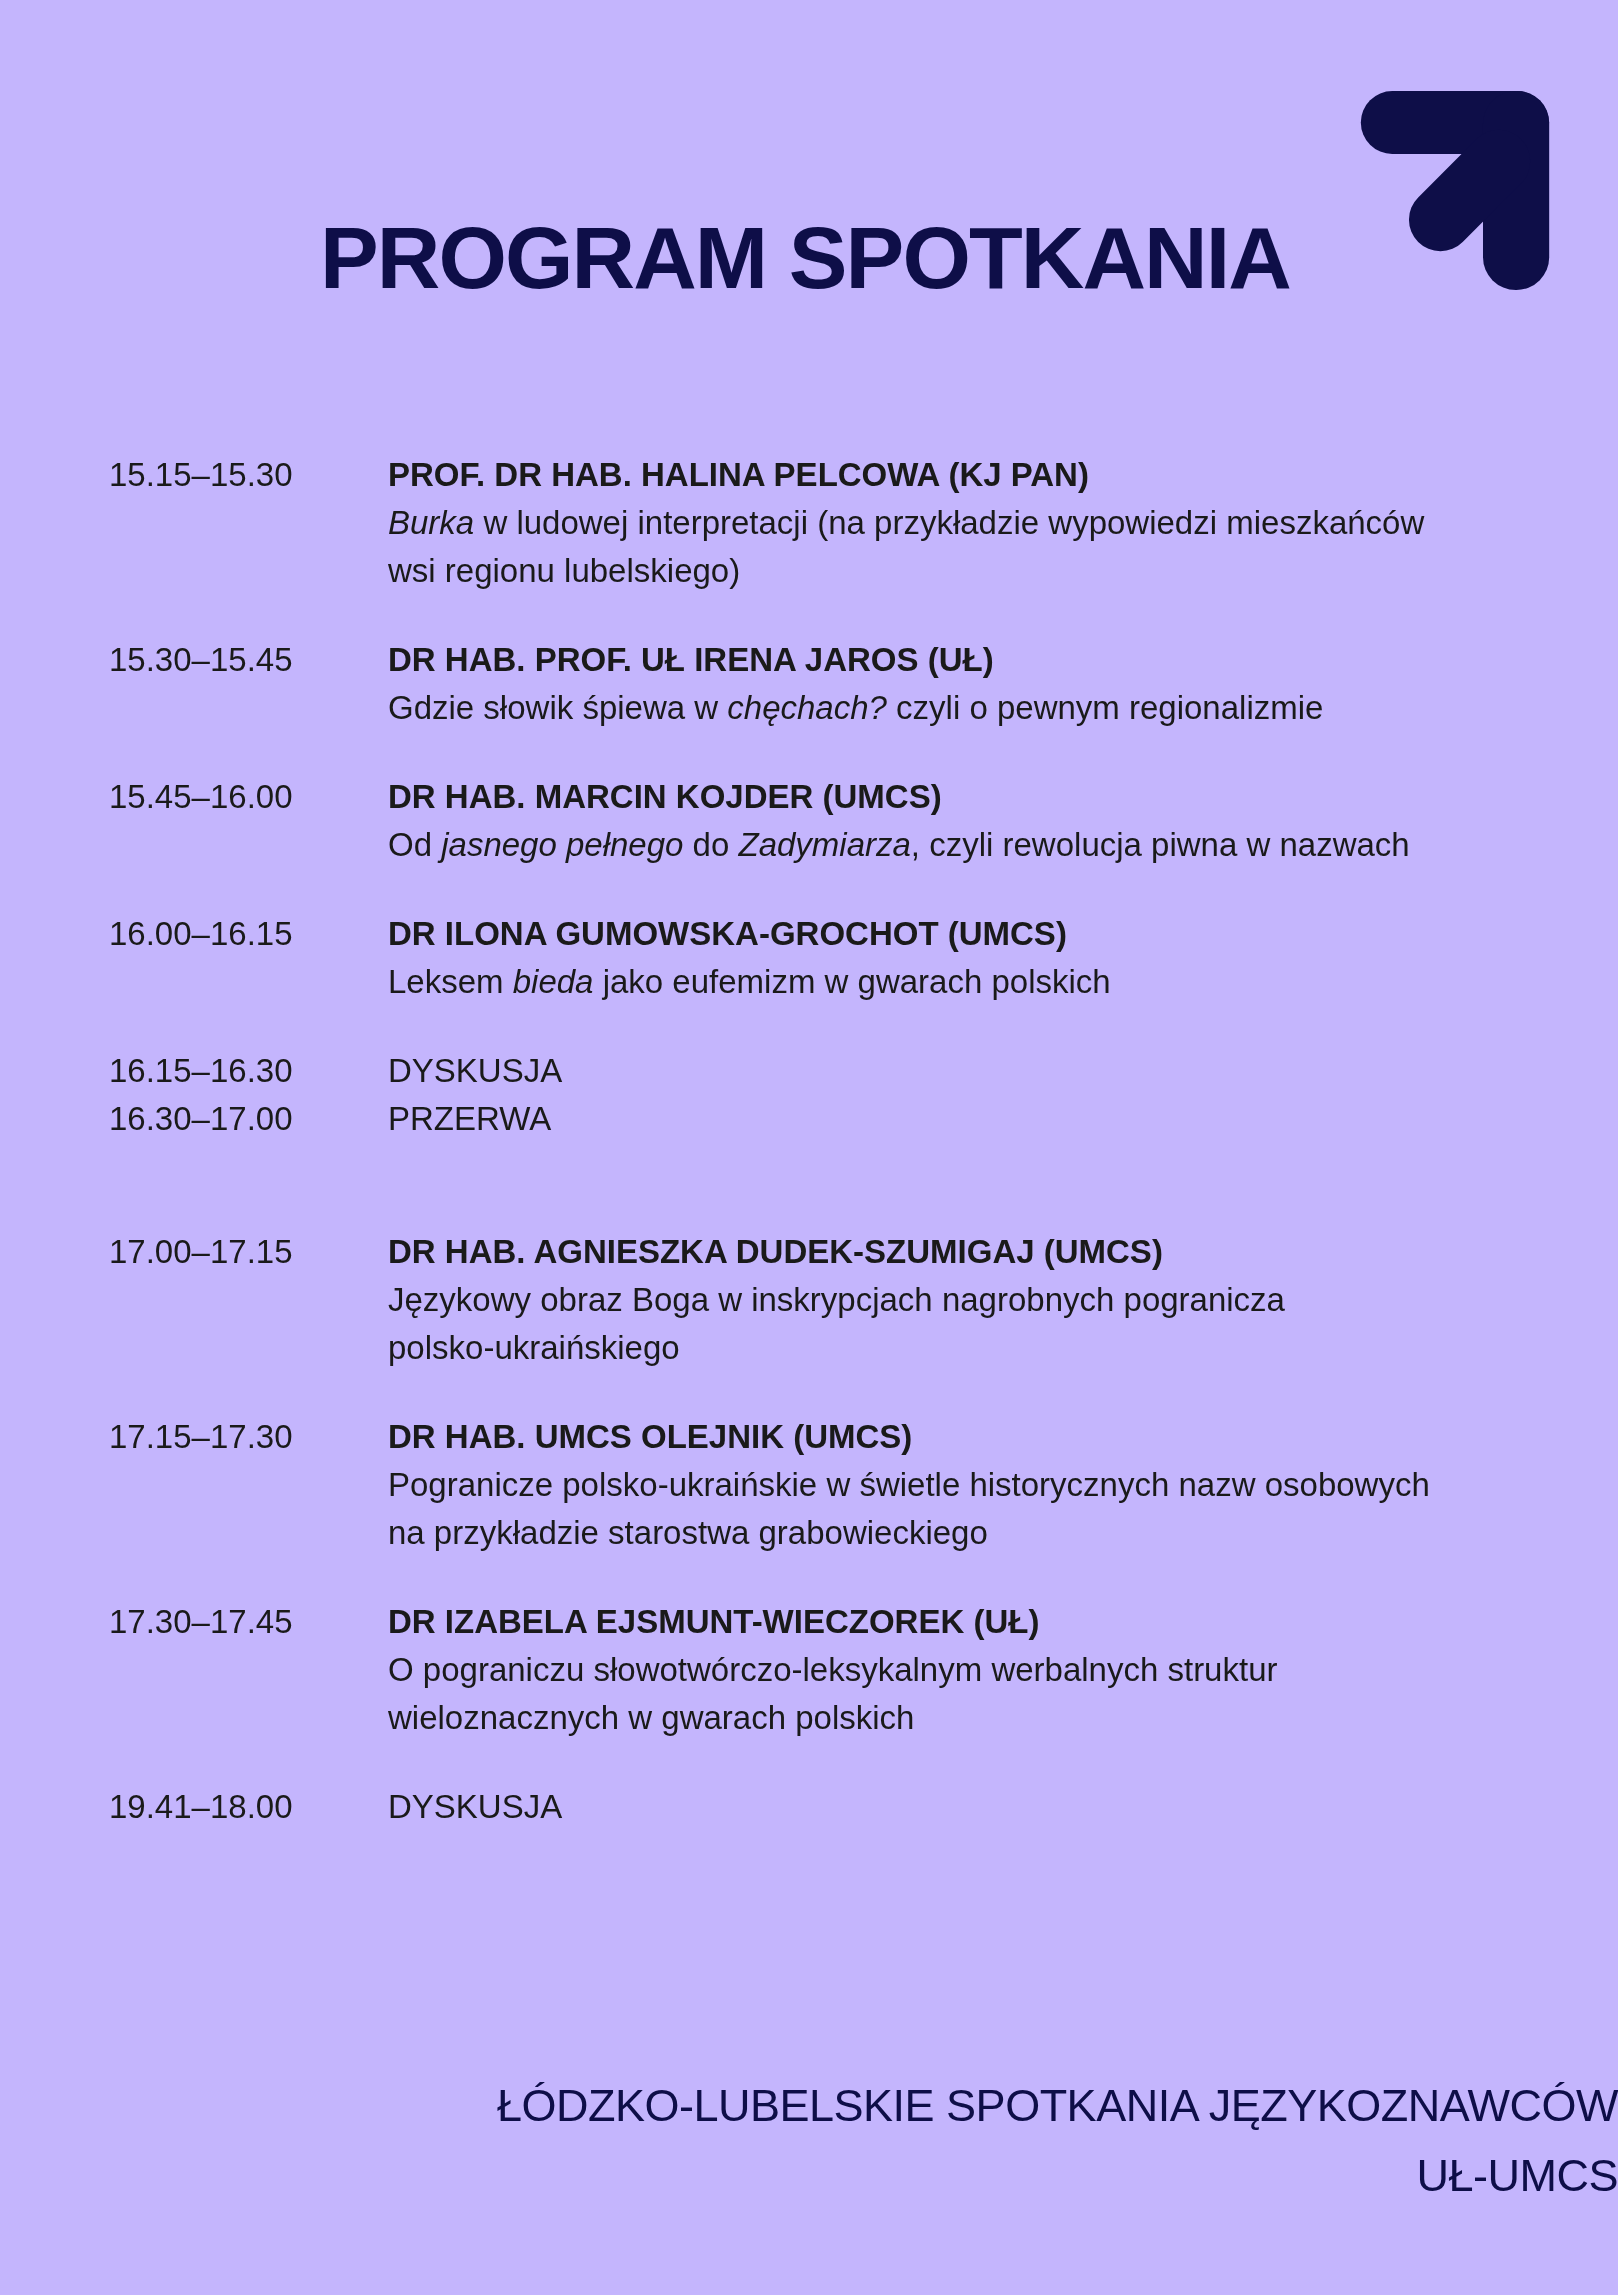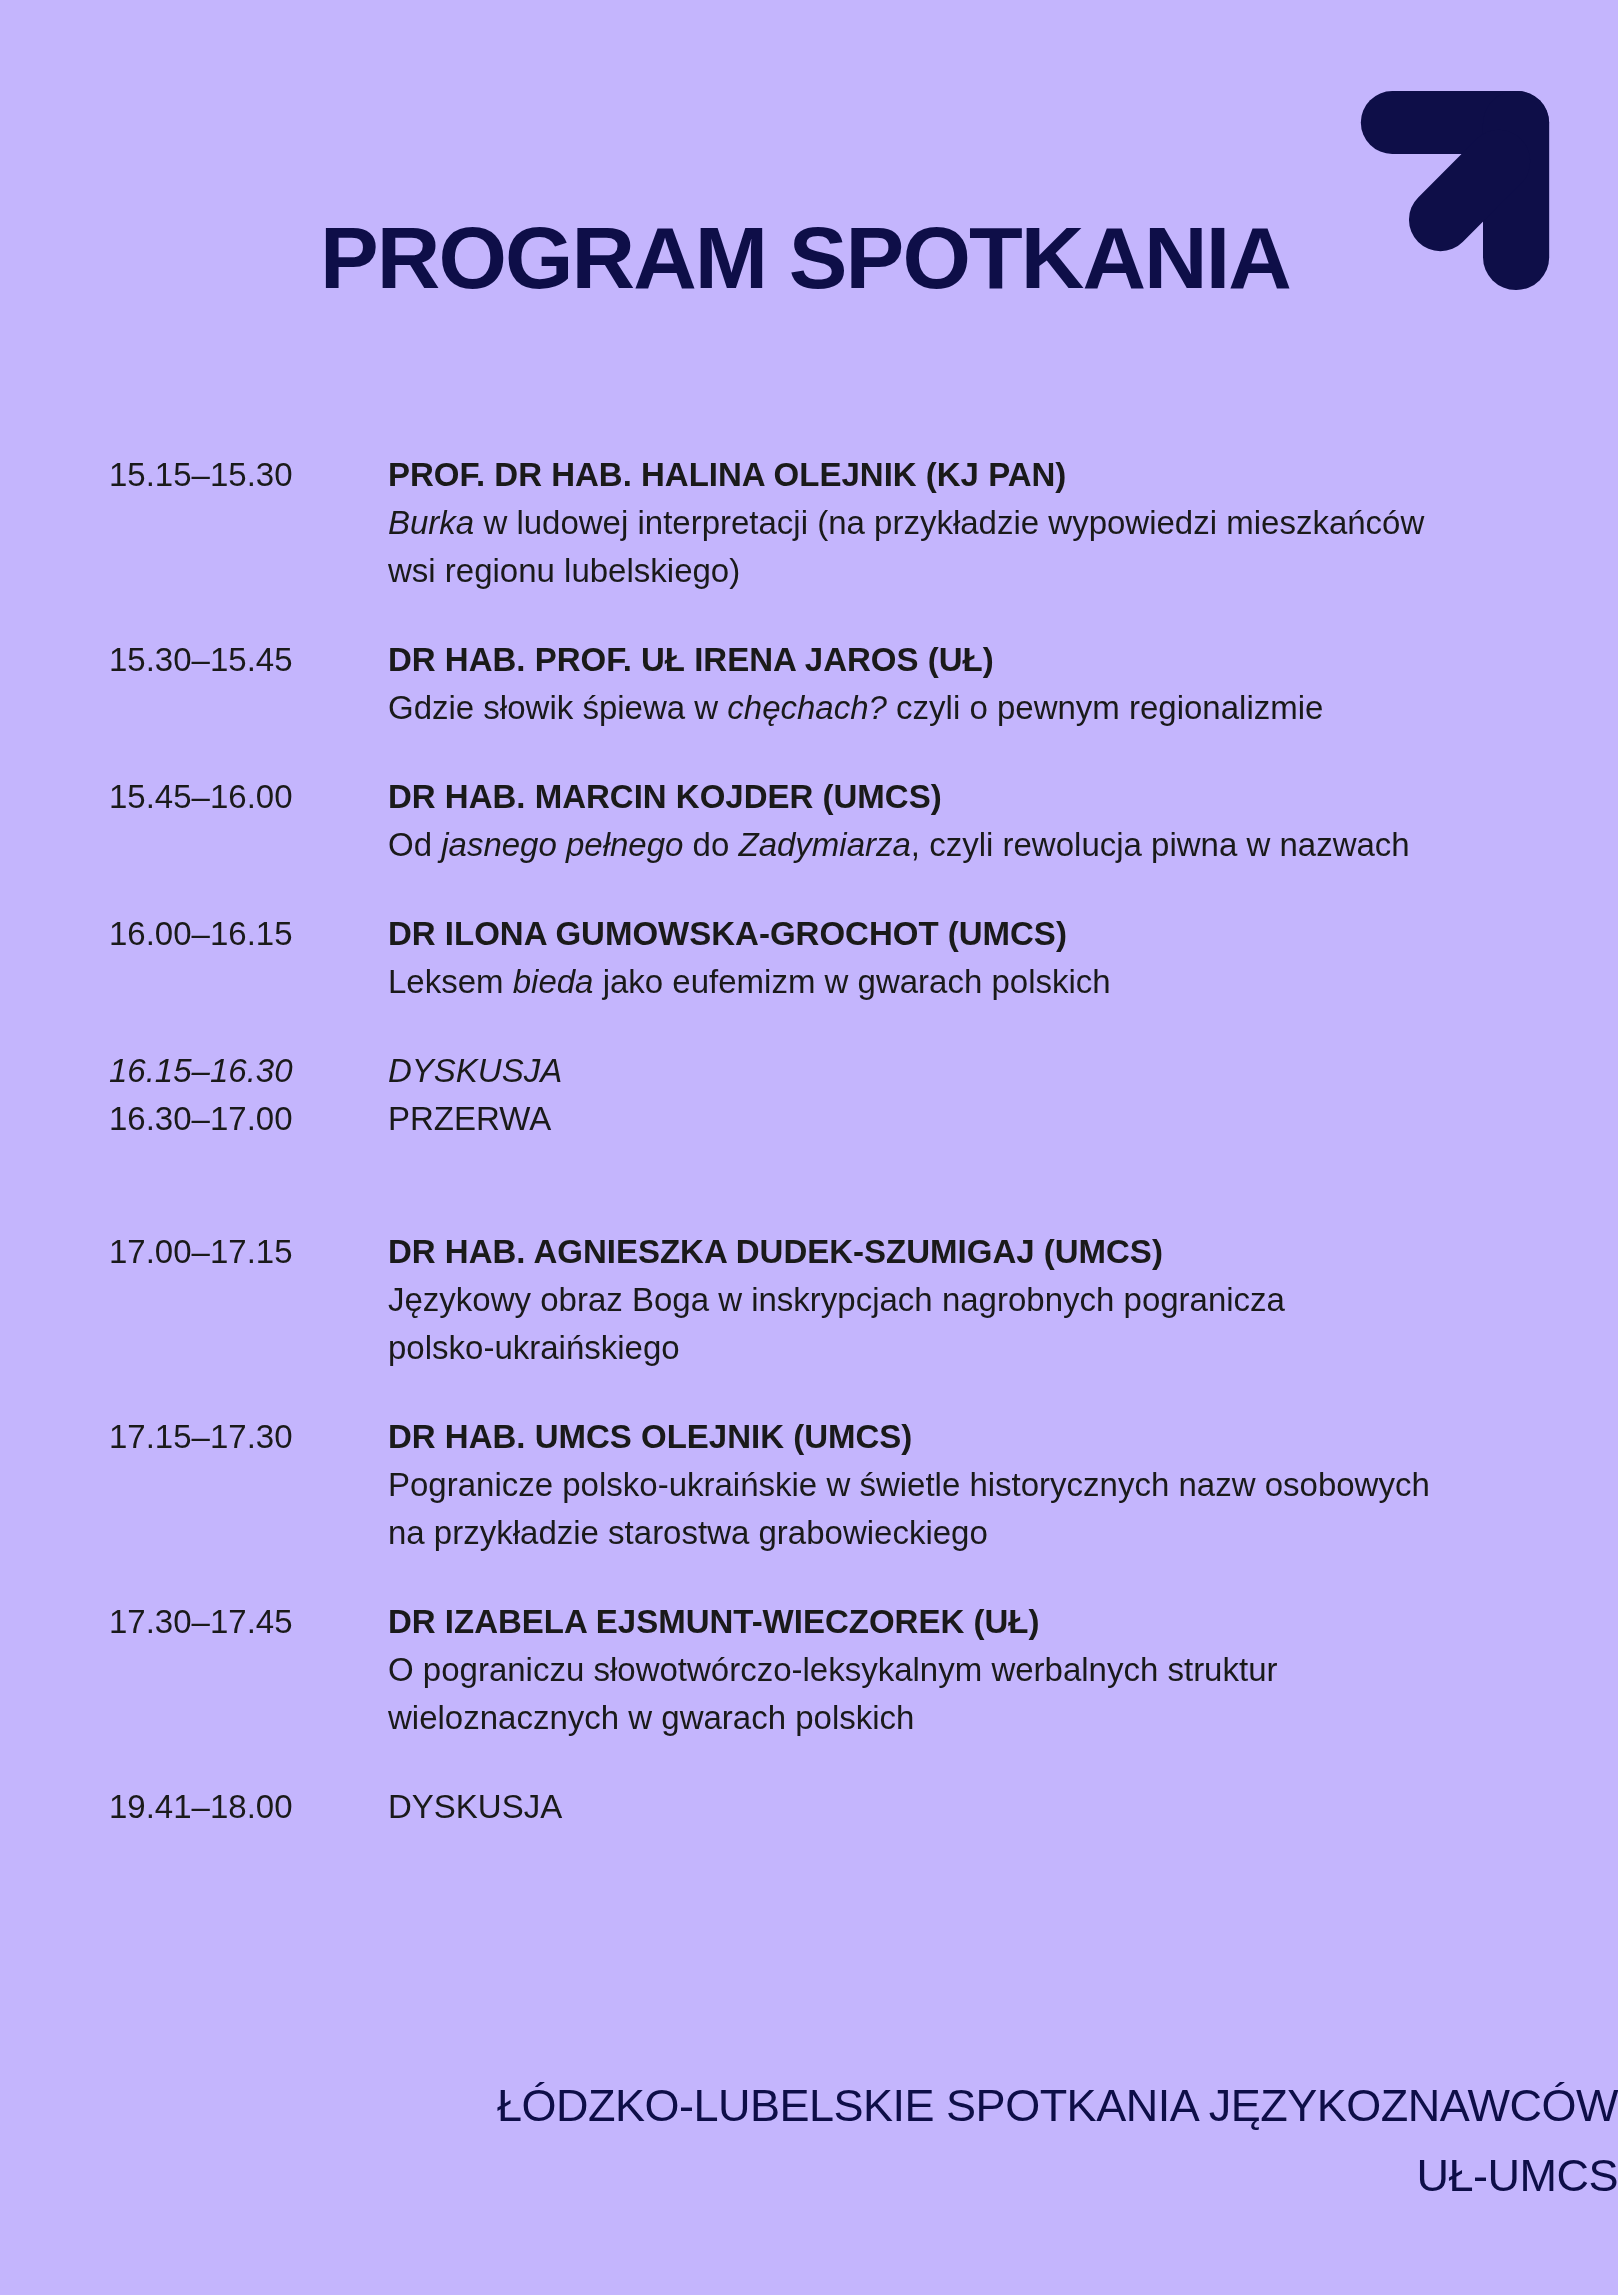--- a/index.html
+++ b/index.html
@@ -34,21 +34,21 @@
   }
   .schedule {
     position: absolute;
     left: 109px;
     top: 451px;
     width: 1416px;
     font-size: 33px;
     line-height: 48px;
   }
   .entry { display: flex; align-items: flex-start; margin-bottom: 41px; }
-  .entry.tight { margin-bottom: 0; font-style: italic; }
+  .entry.tight { margin-bottom: 0; }
   .entry.wide { margin-bottom: 85px; }
   .time { flex: none; width: 279px; font-weight: normal; }
   .entry-body { flex: 1; }
   .speaker { font-weight: bold; }
   .speaker.plain { font-weight: normal; }
   .talk-title { font-weight: normal; }
   .talk-title em { font-style: italic; }
   .footer {
     position: absolute;
     left: 0;
@@ -74,21 +74,21 @@
       <rect x="0" y="0" width="407" height="136" rx="68" ry="68"></rect>
       <rect x="264" y="0" width="143" height="430" rx="71" ry="71"></rect>
       <line x1="172" y1="278" x2="298" y2="152" stroke="#0e0e48" stroke-width="136" stroke-linecap="round"></line>
     </g>
   </svg>
 
   <main class="schedule" id="schedule">
     <section class="entry">
       <div class="time">15.15–15.30</div>
       <div class="entry-body">
-        <div class="speaker">PROF. DR HAB. HALINA OLEJNIK (KJ PAN)</div>
+        <div class="speaker">PROF. DR HAB. HALINA PELCOWA (KJ PAN)</div>
         <div class="talk-title"><em>Burka</em><span> w ludowej interpretacji (na przykładzie wypowiedzi mieszkańców</span><br><span>wsi regionu lubelskiego)</span></div>
       </div>
     </section>
 
     <section class="entry">
       <div class="time">15.30–15.45</div>
       <div class="entry-body">
         <div class="speaker">DR HAB. PROF. UŁ IRENA JAROS (UŁ)</div>
         <div class="talk-title"><span>Gdzie słowik śpiewa w </span><em>chęchach?</em><span> czyli o pewnym regionalizmie</span></div>
       </div>

